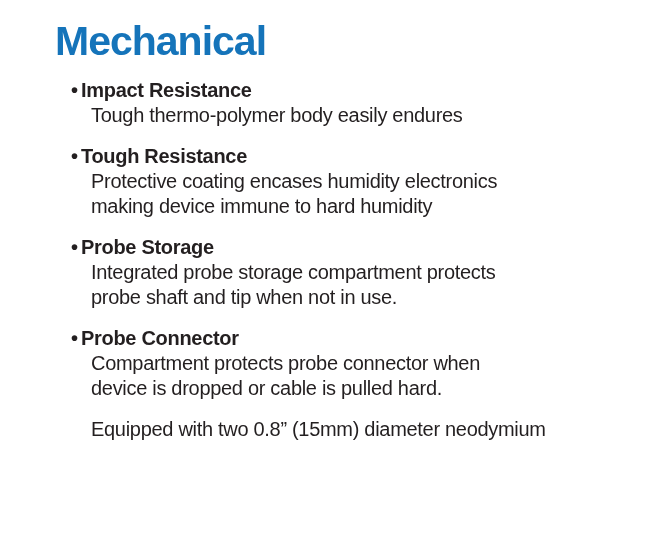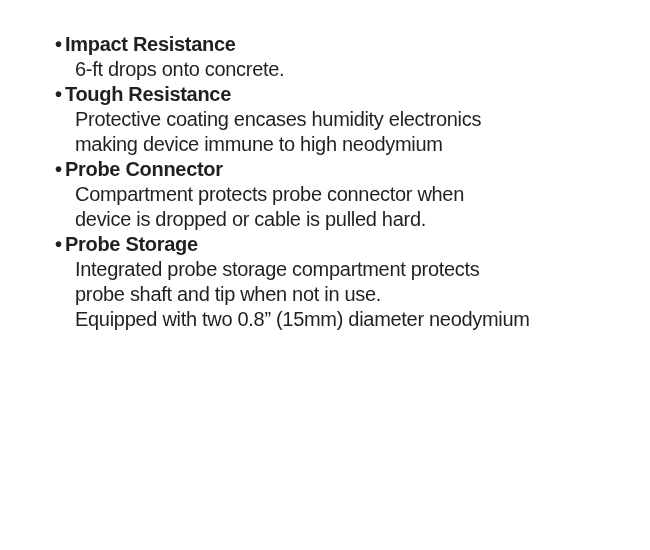--- a/index.html
+++ b/index.html
@@ -24,82 +24,83 @@
     letter-spacing: -1px;
     color: #1574ba;
   }
   .feature-list {
     margin-top: 12px;
     font-size: 20px;
     line-height: 25px;
     color: #231f20;
     letter-spacing: -0.3px;
   }
-  .item { margin: 0; }
+  .item { margin: 16px; }
   .title-row {
     font-weight: 700;
   }
   .bullet {
     display: inline-block;
     width: 10px;
     font-weight: 700;
   }
   .desc {
     padding-left: 20px;
   }
   .line {
     white-space: nowrap;
   }
 </style>
 </head>
 <body style="background: rgb(255, 255, 255);">
 
 <div class="doc">
+  <h1 class="heading" style="color: rgb(21, 116, 186);">Mechanical</h1>
 
   <div class="feature-list" style="color: rgb(35, 31, 32);">
 
     <div class="item">
       <div class="title-row">
         <span class="bullet">•</span><span>Impact Resistance</span>
       </div>
       <div class="desc">
-        <div class="line">6-ft drops onto concrete.</div>
+        <div class="line">Tough thermo-polymer body easily endures</div>
       </div>
     </div>
 
     <div class="item">
       <div class="title-row">
         <span class="bullet">•</span><span>Tough Resistance</span>
       </div>
       <div class="desc">
         <div class="line">Protective coating encases humidity electronics</div>
-        <div class="line">making device immune to high neodymium</div>
+        <div class="line">making device immune to hard humidity</div>
+      </div>
+    </div>
+
+    <div class="item">
+      <div class="title-row">
+        <span class="bullet">•</span><span>Probe Storage</span>
+      </div>
+      <div class="desc">
+        <div class="line">Integrated probe storage compartment protects</div>
+        <div class="line">probe shaft and tip when not in use.</div>
       </div>
     </div>
 
     <div class="item">
       <div class="title-row">
         <span class="bullet">•</span><span>Probe Connector</span>
       </div>
       <div class="desc">
         <div class="line">Compartment protects probe connector when</div>
         <div class="line">device is dropped or cable is pulled hard.</div>
       </div>
     </div>
 
     <div class="item">
-      <div class="title-row">
-        <span class="bullet">•</span><span>Probe Storage</span>
-      </div>
-      <div class="desc">
-        <div class="line">Integrated probe storage compartment protects</div>
-        <div class="line">probe shaft and tip when not in use.</div>
-      </div>
-    </div>
-
-    <div class="item">
       <div class="desc">
         <div class="line">Equipped with two 0.8” (15mm) diameter neodymium</div>
       </div>
     </div>
 
   </div>
 </div>
 
 </body></html>

